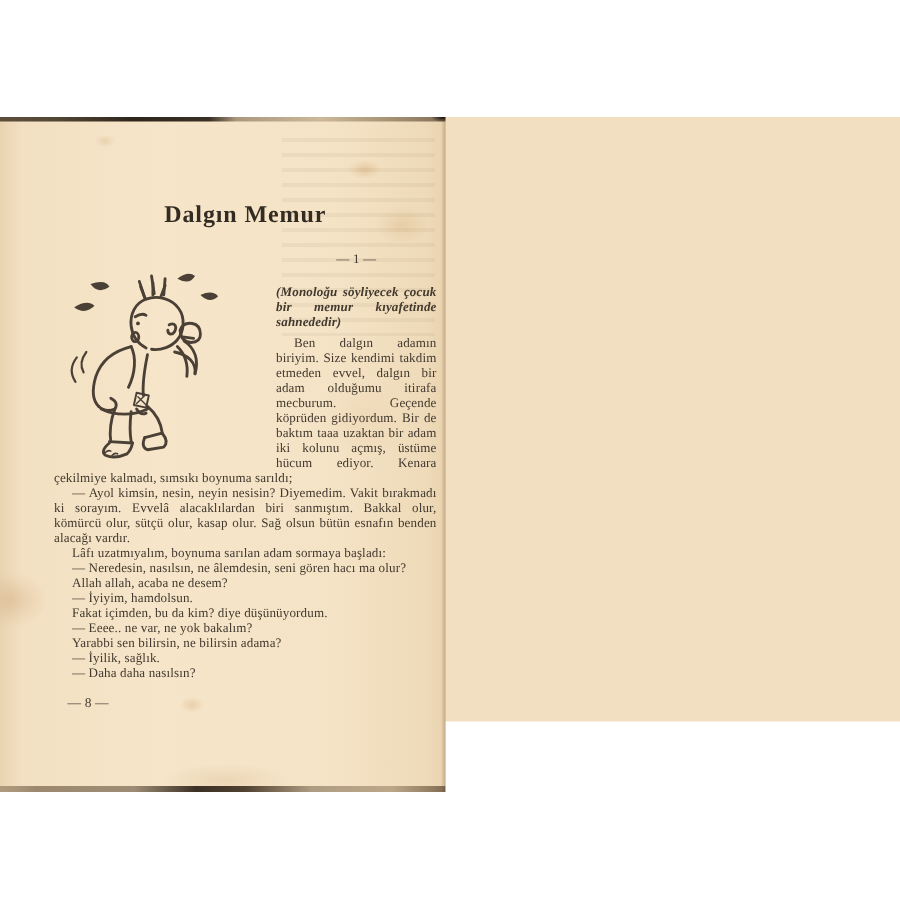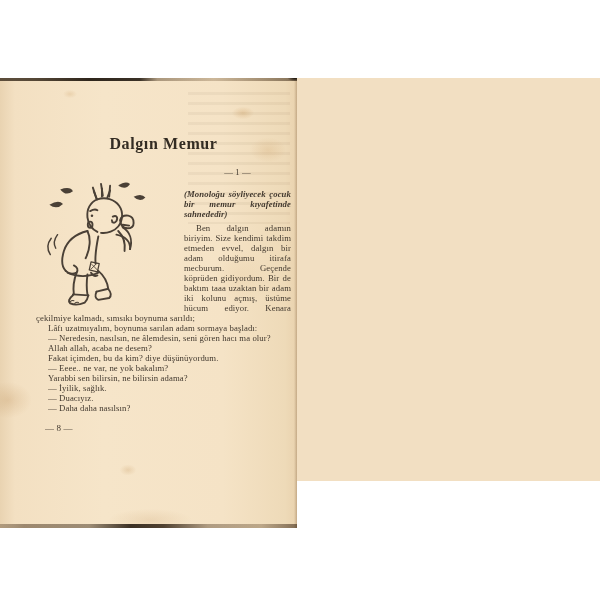--- a/index.html
+++ b/index.html
@@ -136,28 +136,29 @@
               <path d="M62,130 q-3,7 2,9 l12,-2 q4,-4 -1,-10"></path>
               <path d="M12,71 q-7,9 -1,18" stroke-width="1.6"></path>
               <path d="M19,67 q-6,8 -2,15" stroke-width="1.6"></path>
             </g>
           </svg>
         </div>
         <p class="sec">— 1 —</p>
         <p class="stage">(Monoloğu söyliyecek çocuk bir memur kıyafetinde sahnededir)</p>
         <div class="paras">
             <p>Ben dalgın adamın biriyim. Size kendimi takdim etmeden evvel, dalgın bir adam olduğumu itirafa mecburum. Geçende köprüden gidiyordum. Bir de baktım taaa uzaktan bir adam iki kolunu açmış, üstüme hücum ediyor. Kenara çekilmiye kalmadı, sımsıkı boynuma sarıldı;</p>
+            <p>— Ayol kimsin, nesin, neyin nesisin? Diyemedim. Vakit bırakmadı ki sorayım. Evvelâ alacaklılardan biri sanmıştım. Bakkal olur, kömürcü olur, sütçü olur, kasap olur. Sağ olsun bütün esnafın benden alacağı vardır.</p>
             <p>Lâfı uzatmıyalım, boynuma sarılan adam sormaya başladı:</p>
             <p>— Neredesin, nasılsın, ne âlemdesin, seni gören hacı ma olur?</p>
             <p>Allah allah, acaba ne desem?</p>
+            <p>— İyiyim, hamdolsun.</p>
             <p>Fakat içimden, bu da kim? diye düşünüyordum.</p>
             <p>— Eeee.. ne var, ne yok bakalım?</p>
             <p>Yarabbi sen bilirsin, ne bilirsin adama?</p>
             <p>— İyilik, sağlık.</p>
-            <p>— Duacıyız.</p>
             <p>— Daha daha nasılsın?</p>
           </div>
       </div>
       <p class="pagenum-left">— 8 —</p>
     </div>
 
     <div class="spine"></div>
     <div class="spine-notch"></div>
     <div class="edge-top"></div>
     <div class="edge-bottom"></div>

